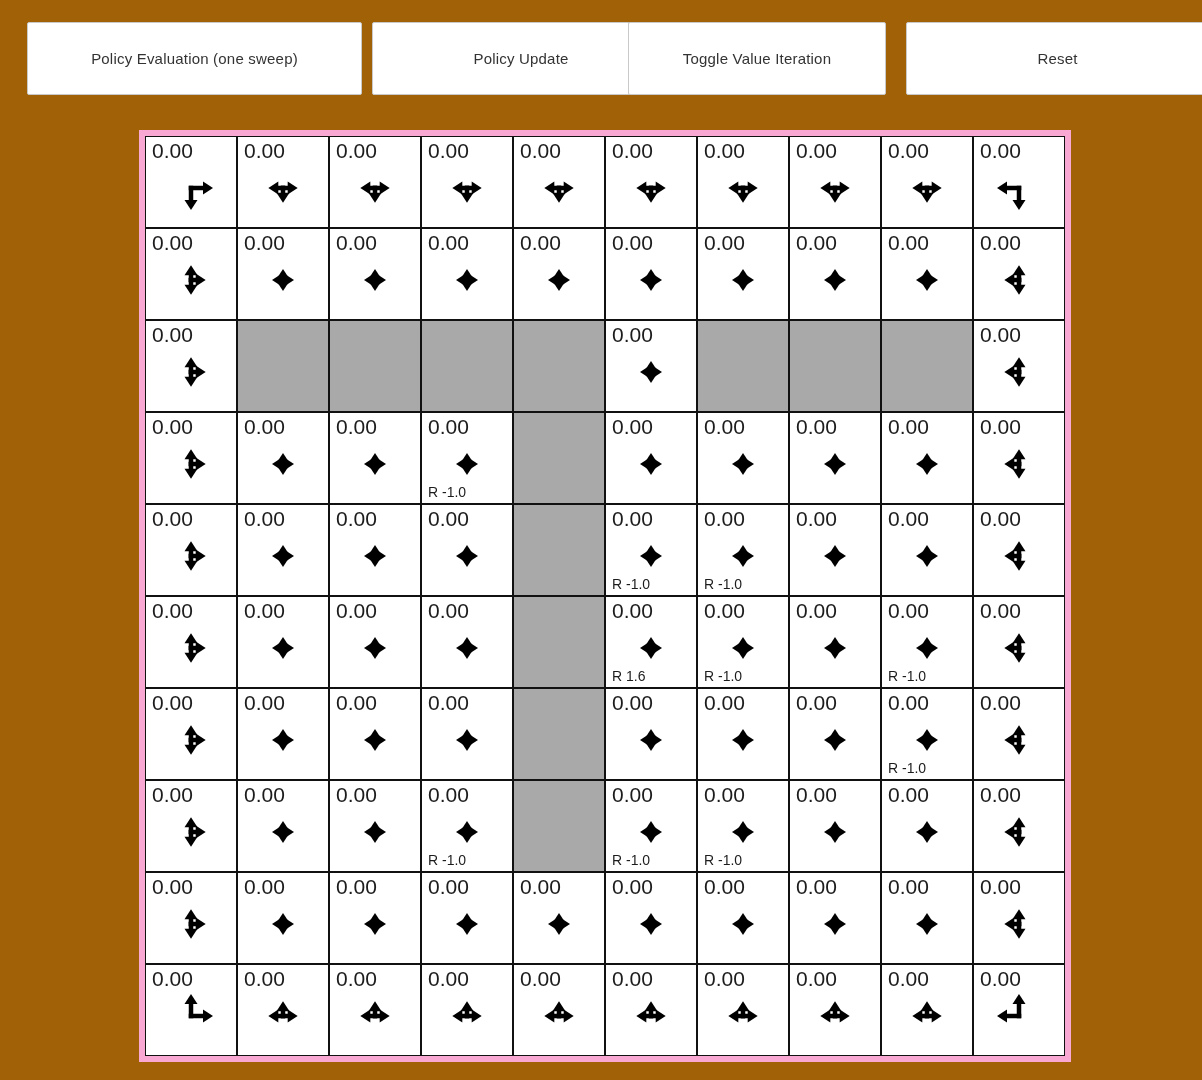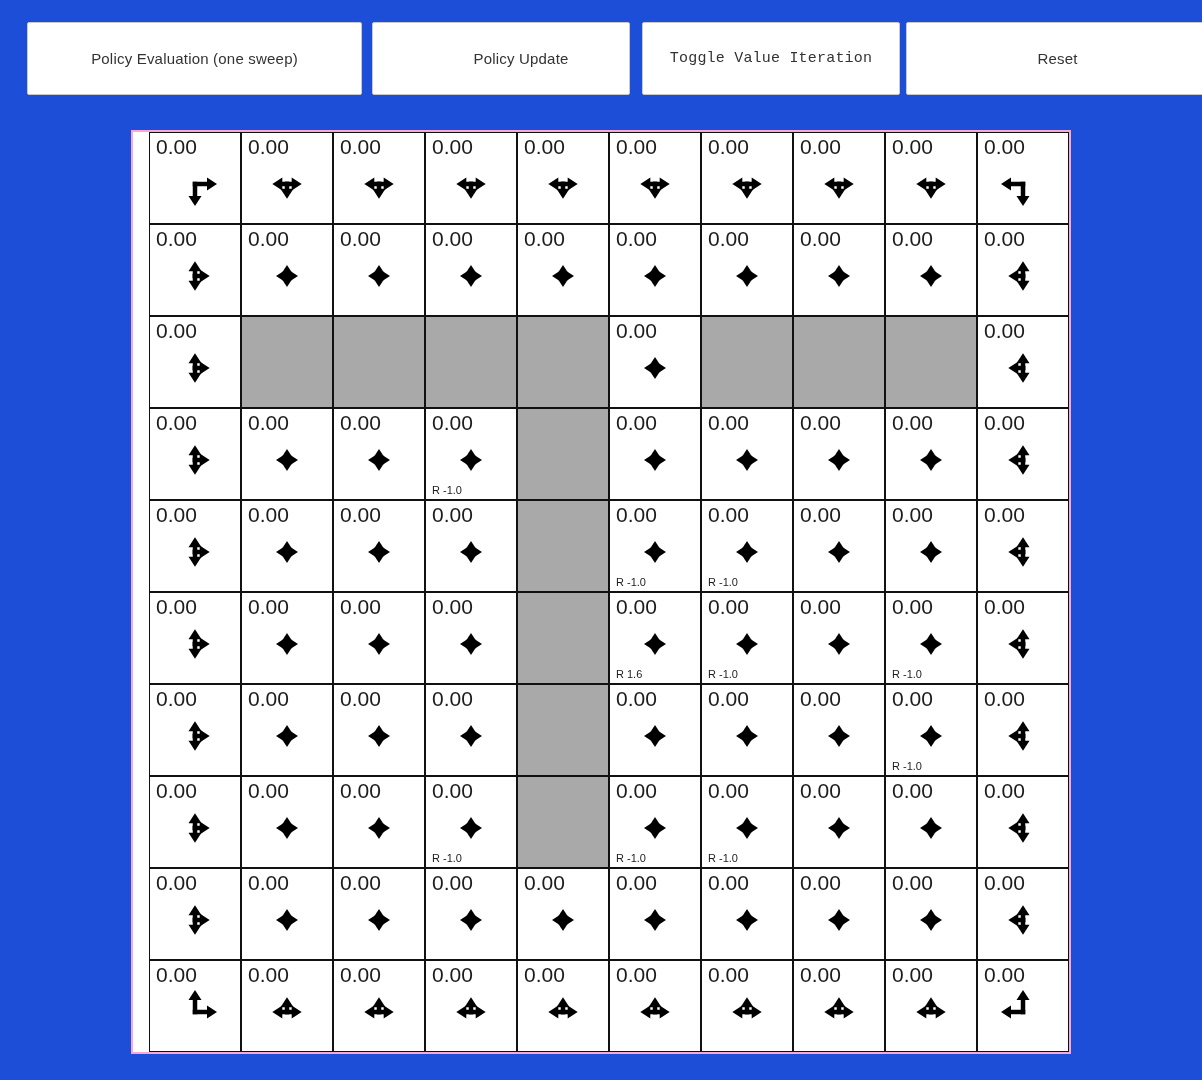--- a/index.html
+++ b/index.html
@@ -1,49 +1,49 @@
 <!DOCTYPE html>
 <html><head>
 <meta charset="utf-8">
 <style>
   html,body{margin:0;padding:0;background:#fff;}
   body{font-family:"Liberation Sans","DejaVu Sans",sans-serif;}
-  #app{position:relative;width:1202px;height:1080px;background:#1d4ed8;overflow:hidden;}
+  #app{position:relative;width:1202px;height:1080px;background:#a16207;overflow:hidden;}
 
   
   .btn{
     position:absolute;top:22px;height:73px;
     background:#ffffff;border:1px solid #c9c9c9;border-radius:2px;
     display:flex;align-items:center;justify-content:center;
     font-size:15px;color:#333333;cursor:pointer;box-sizing:border-box;
     letter-spacing:.2px;
   }
   #btn-0{left:27px;width:335px;}
   #btn-1{left:372px;width:258px;padding-left:40px;}
-  #btn-2{left:642px;width:258px;font-family:Liberation Mono, monospace;}
+  #btn-2{left:628px;width:258px;}
   #btn-3{left:906px;width:303px;}
 
   
   #grid{
-    position:absolute;left:131px;top:130px;
+    position:absolute;left:139px;top:130px;
     display:grid;grid-template-columns:repeat(10,92px);grid-template-rows:repeat(10,92px);
-    border:2px solid #f9a8d4;background:#ffffff;padding-left:16px;
+    border:6px solid #f9a8d4;background:#ffffff;
   }
   .cell{
     width:92px;height:92px;box-sizing:border-box;
     border:1px solid #111111;position:relative;background:#ffffff;
   }
   .cell.wall{background:#a9a9a9;}
   .val{
     position:absolute;top:2px;left:6px;
     font-size:21px;color:#1c1c1c;line-height:1.15;
   }
   .rew{
     position:absolute;bottom:3px;left:6px;
-    font-size:11px;color:#1c1c1c;
+    font-size:14px;color:#1c1c1c;
   }
   svg.arrows{position:absolute;left:0;top:0;pointer-events:none;}
 </style>
 </head>
 <body>
 
 <div id="app">
   <div>
     <div class="btn" id="btn-0">Policy Evaluation (one sweep)</div>
     <div class="btn" id="btn-1">Policy Update</div>

